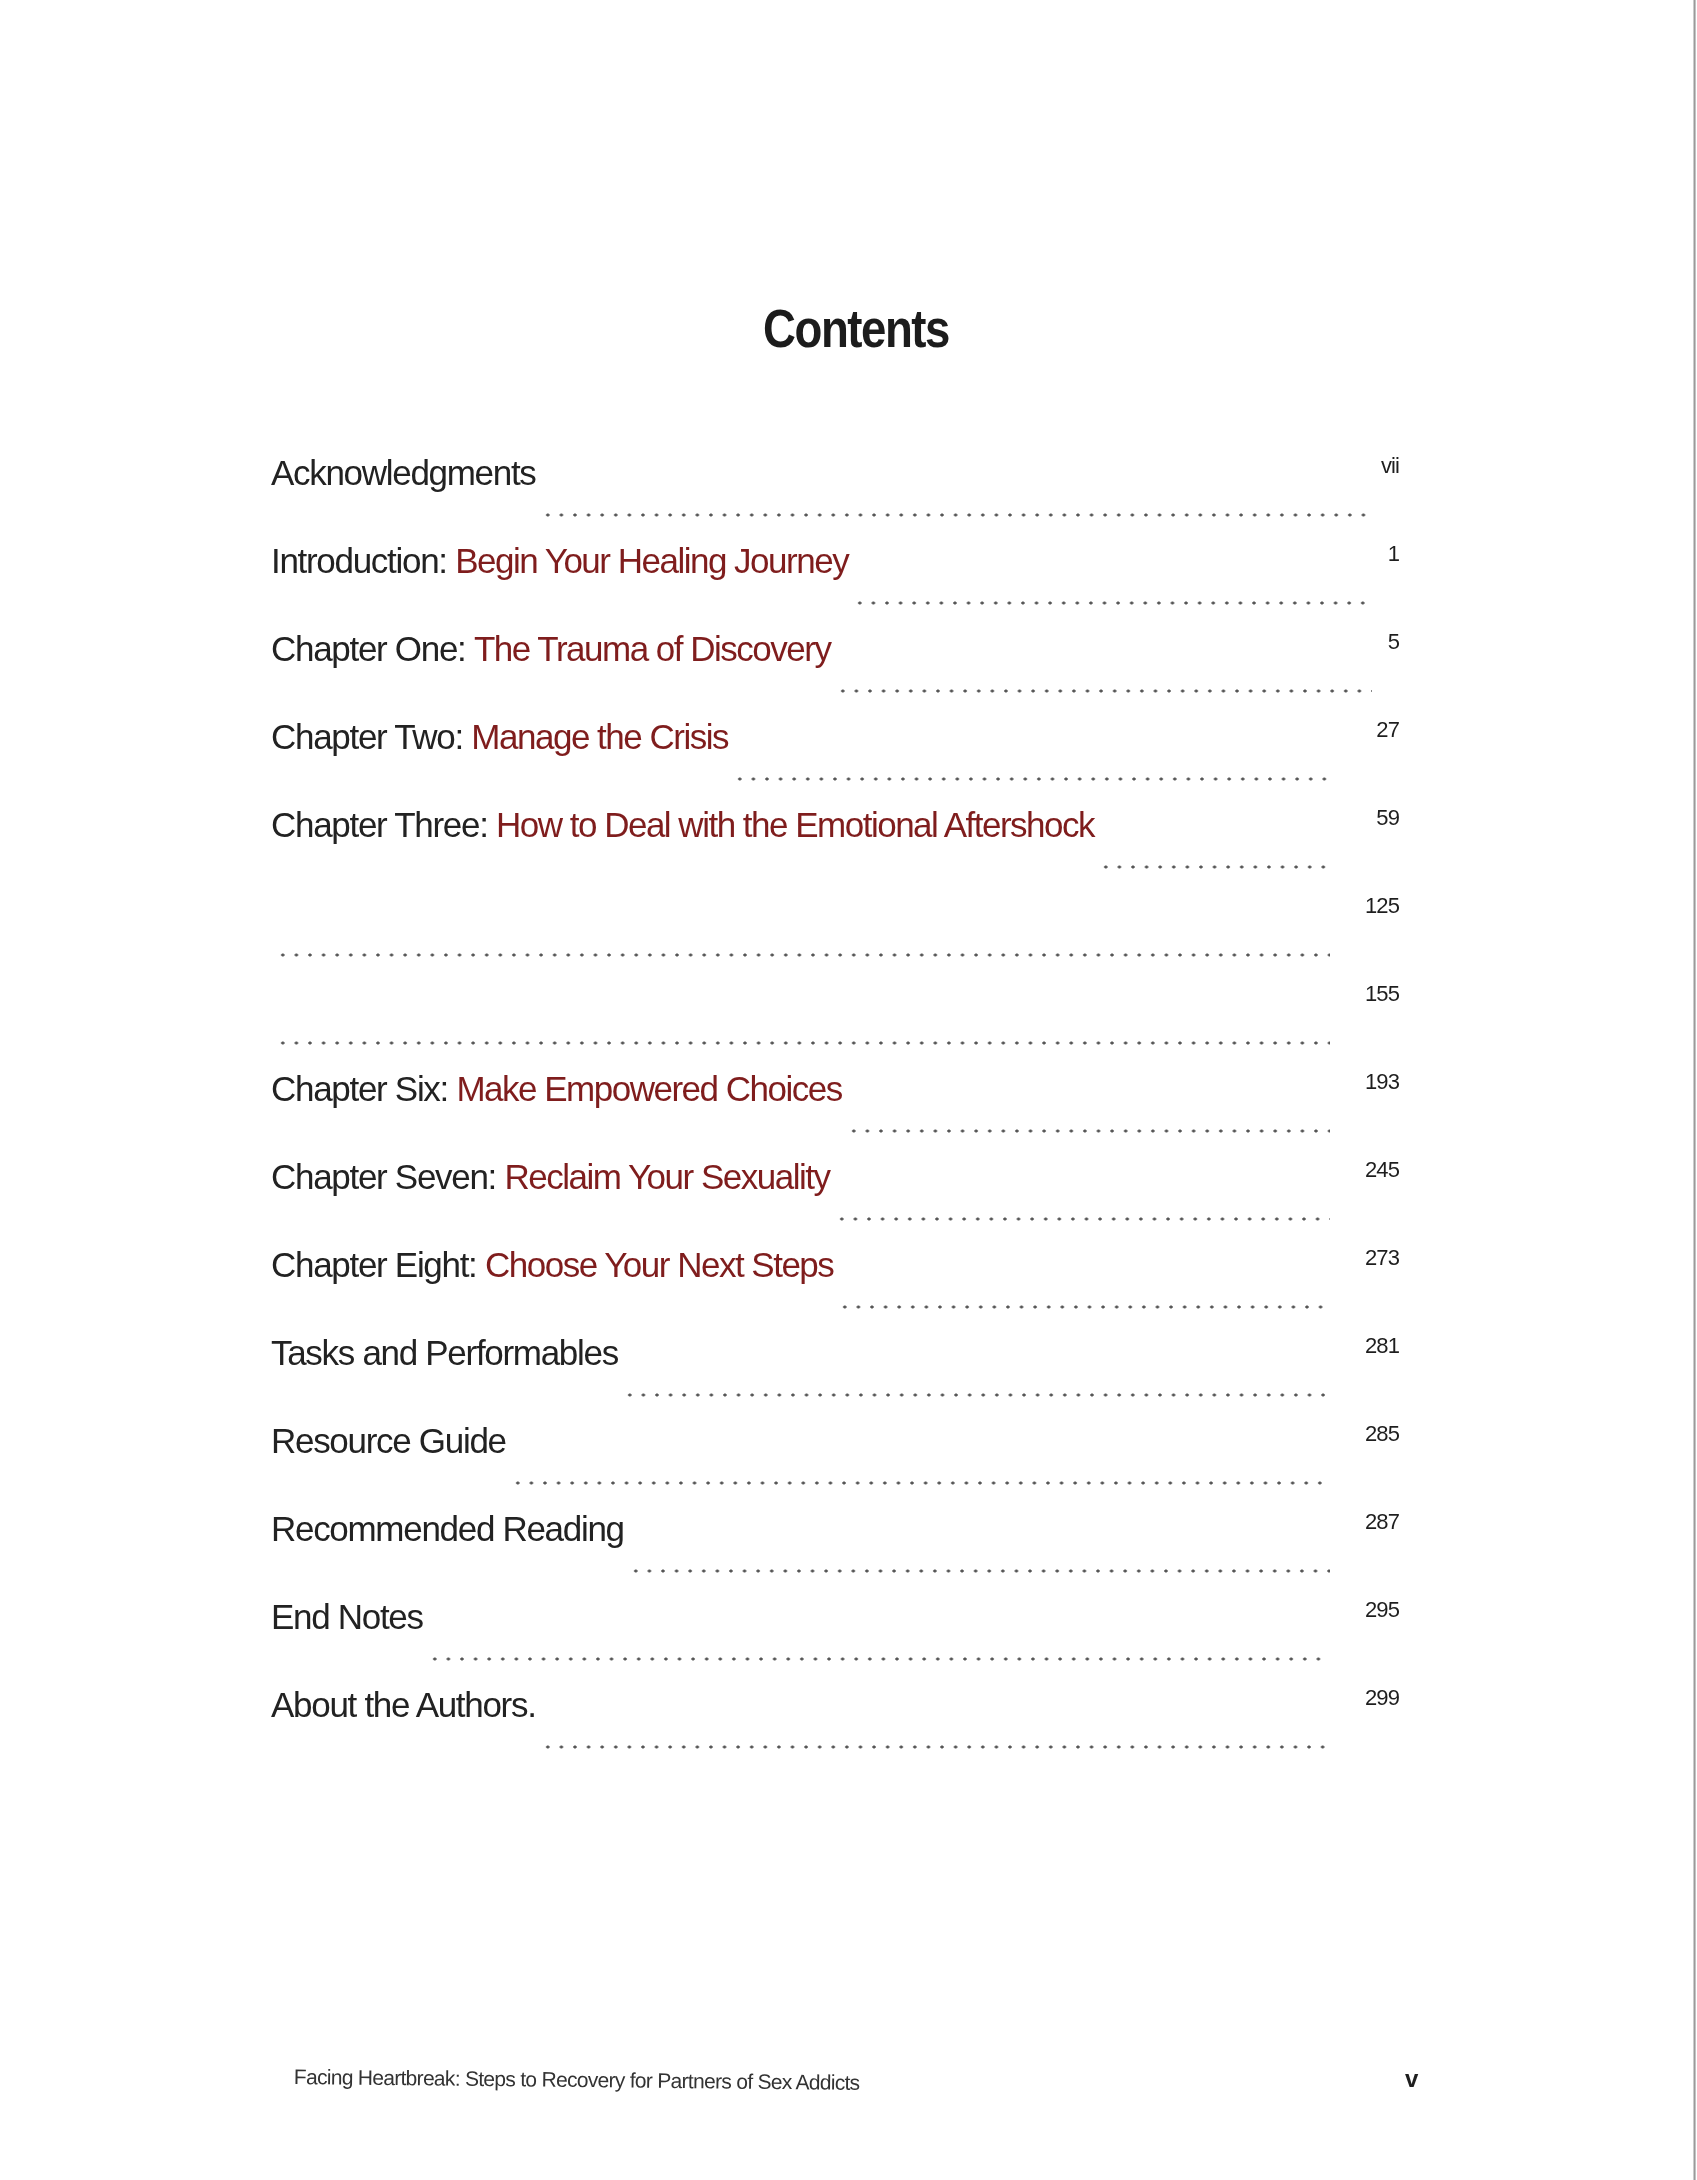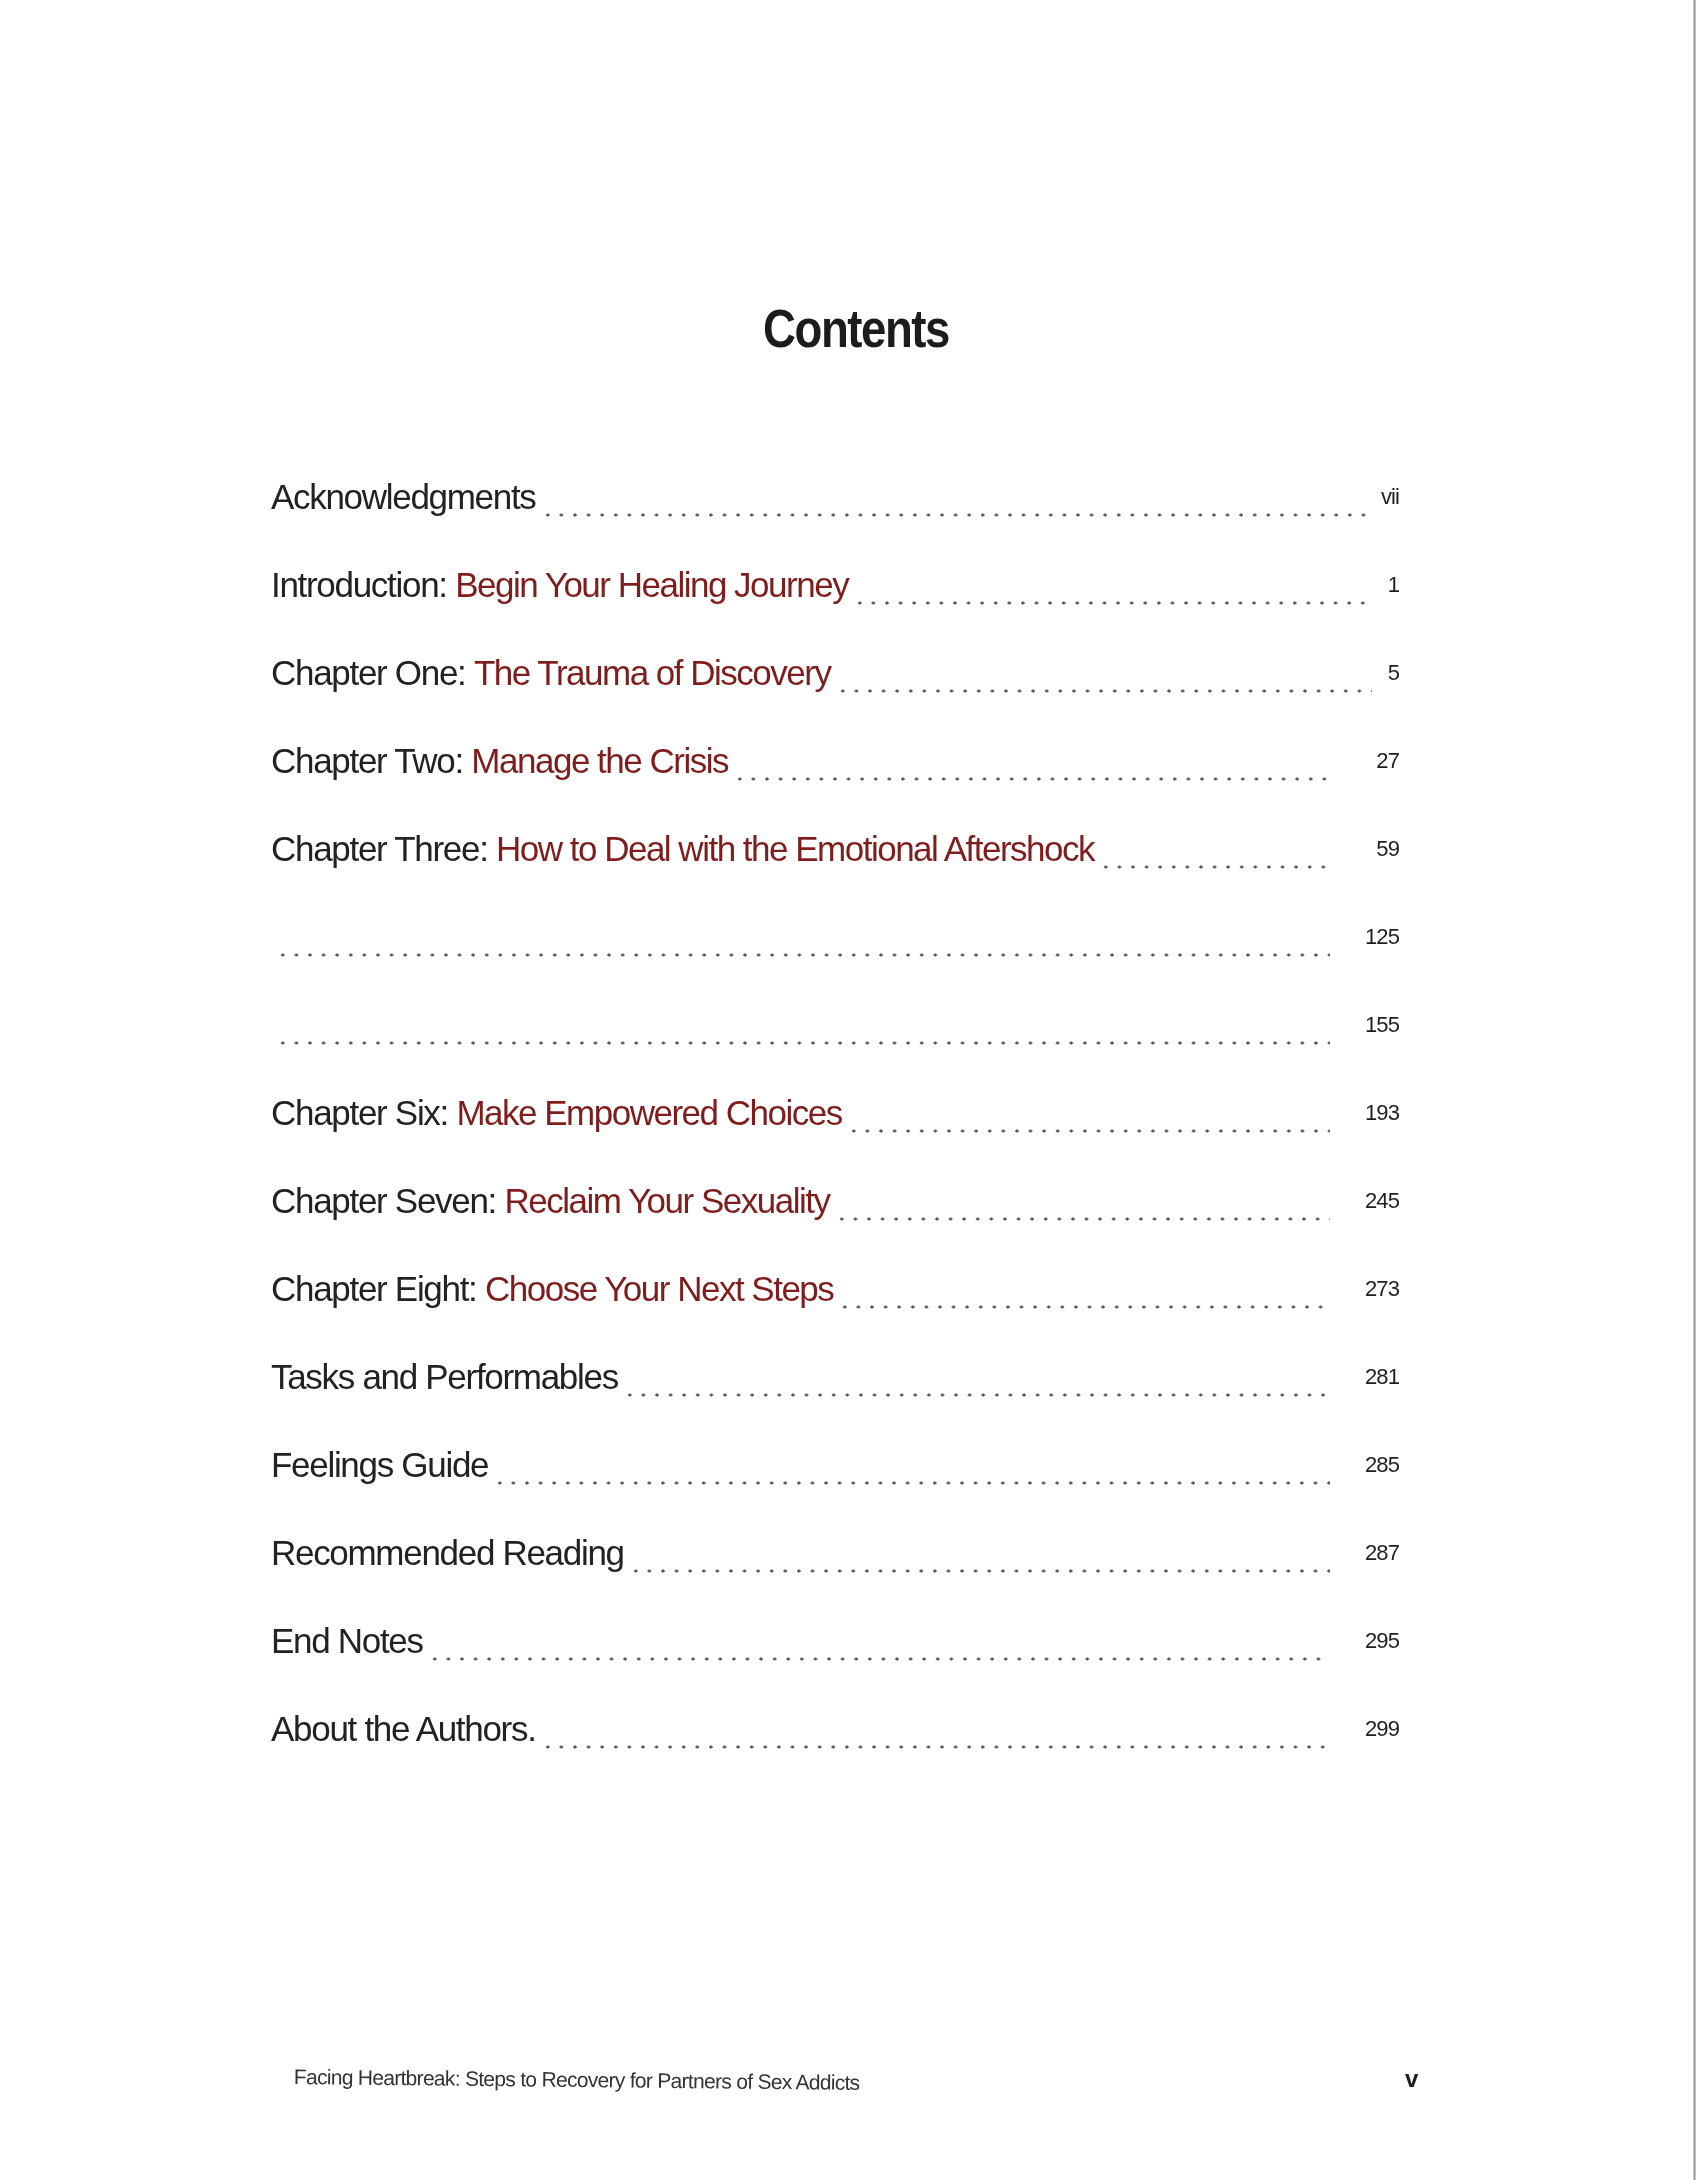--- a/index.html
+++ b/index.html
@@ -39,21 +39,21 @@
     .toc {
       position: absolute;
       top: 453px;
       left: 271px;
       width: 1128px;
     }
     .toc-row {
       position: relative;
       height: 88px;
       display: flex;
-      align-items: center;
+      align-items: flex-start;
       white-space: nowrap;
     }
     .entry {
       font-size: 35px;
       letter-spacing: -1.3px;
       display: inline-block;
       transform-origin: 0 0;
     }
     .entry .prefix {
       font-weight: normal;
@@ -171,21 +171,21 @@
     <span class="page-num">273</span>
   </div>
 
   <div class="toc-row">
     <span class="entry"><span class="prefix">Tasks and Performables</span><span class="chapter-title"></span></span>
     <span class="leader"></span>
     <span class="page-num">281</span>
   </div>
 
   <div class="toc-row">
-    <span class="entry"><span class="prefix">Feelings Guide</span><span class="chapter-title"></span></span>
+    <span class="entry"><span class="prefix">Resource Guide</span><span class="chapter-title"></span></span>
     <span class="leader"></span>
     <span class="page-num">285</span>
   </div>
 
   <div class="toc-row">
     <span class="entry"><span class="prefix">Recommended Reading</span><span class="chapter-title"></span></span>
     <span class="leader"></span>
     <span class="page-num">287</span>
   </div>
 

